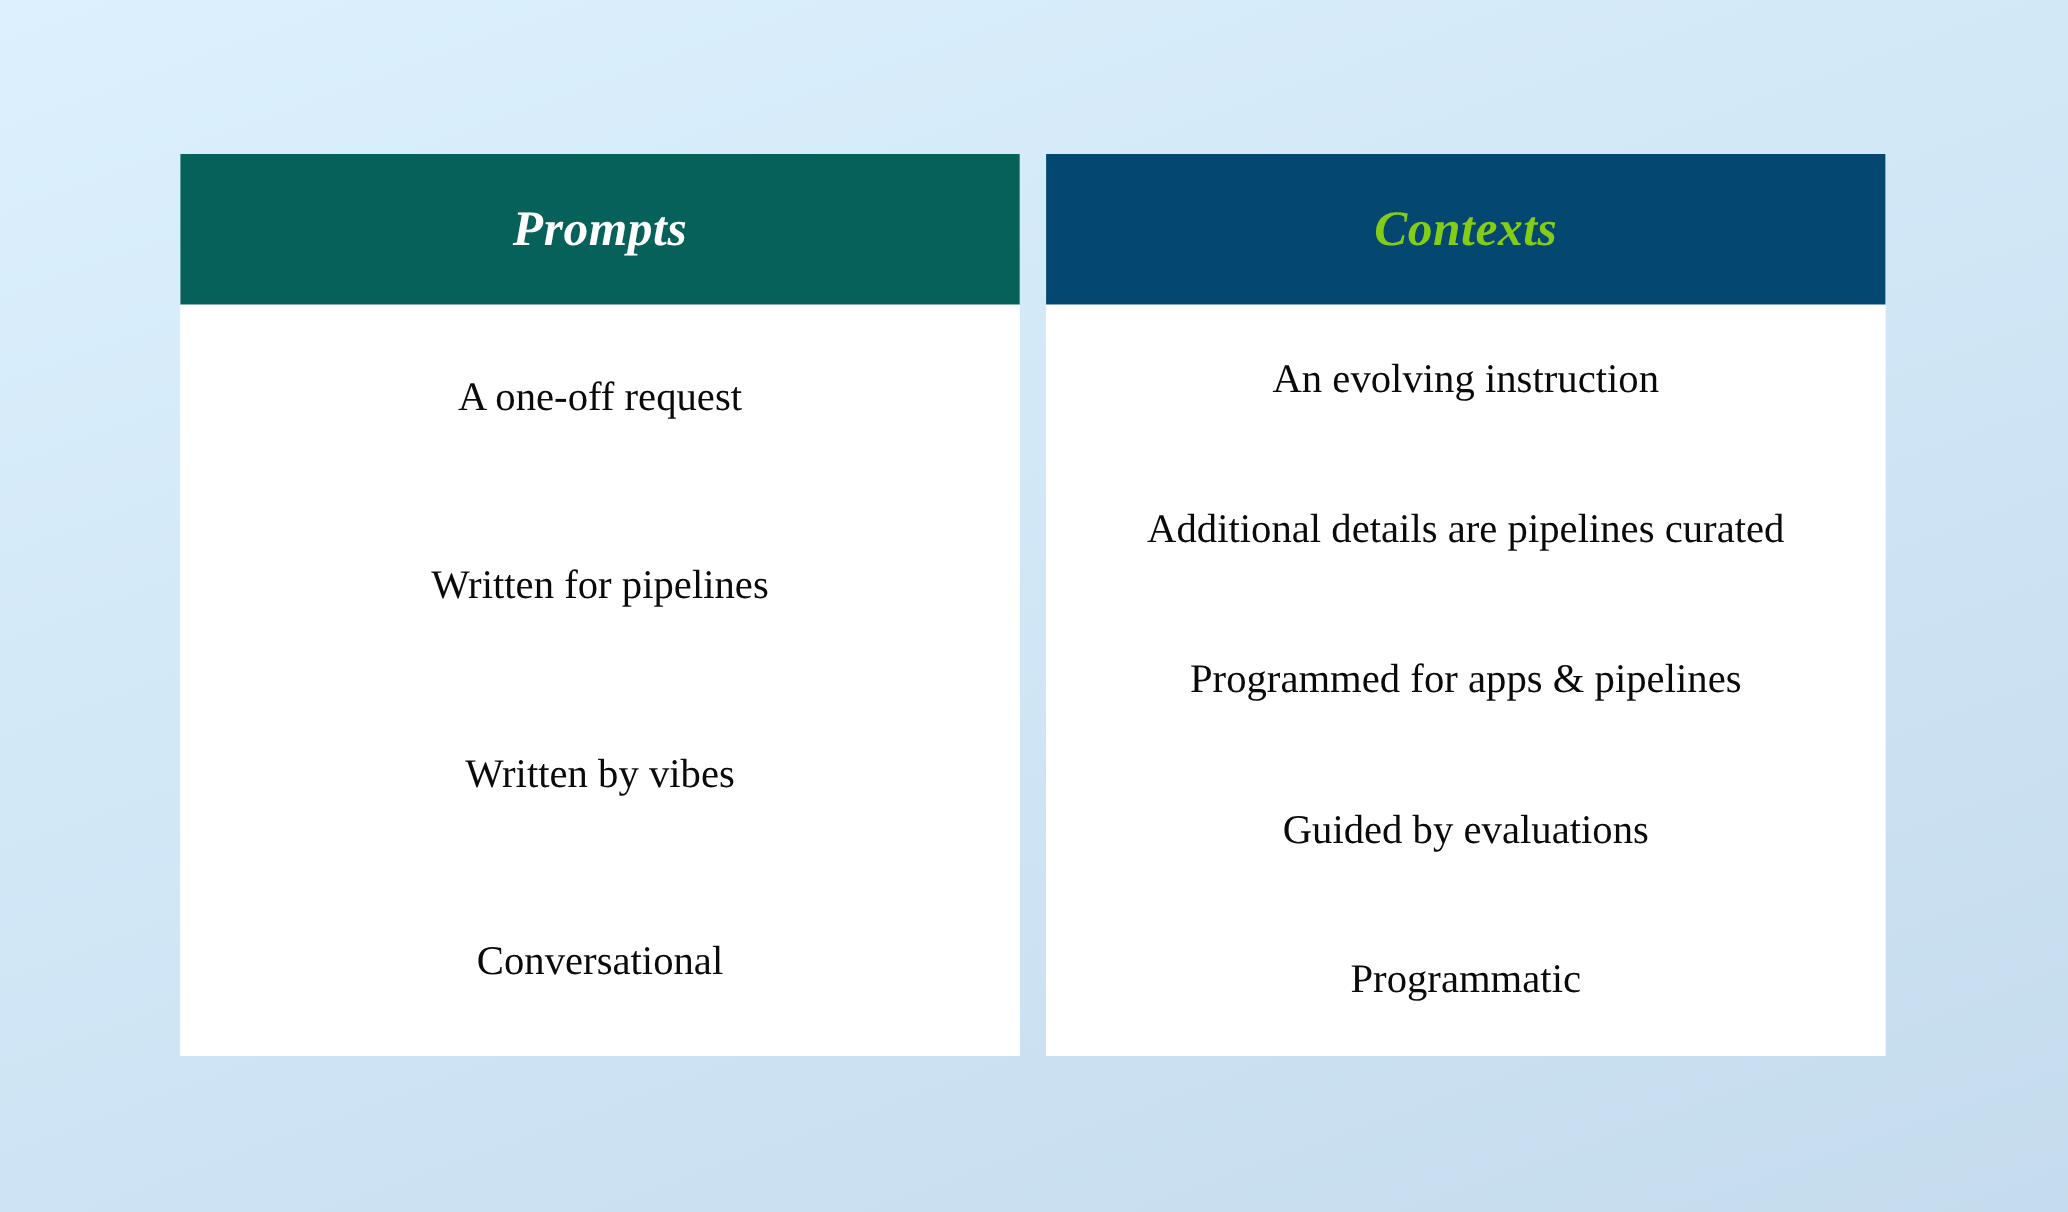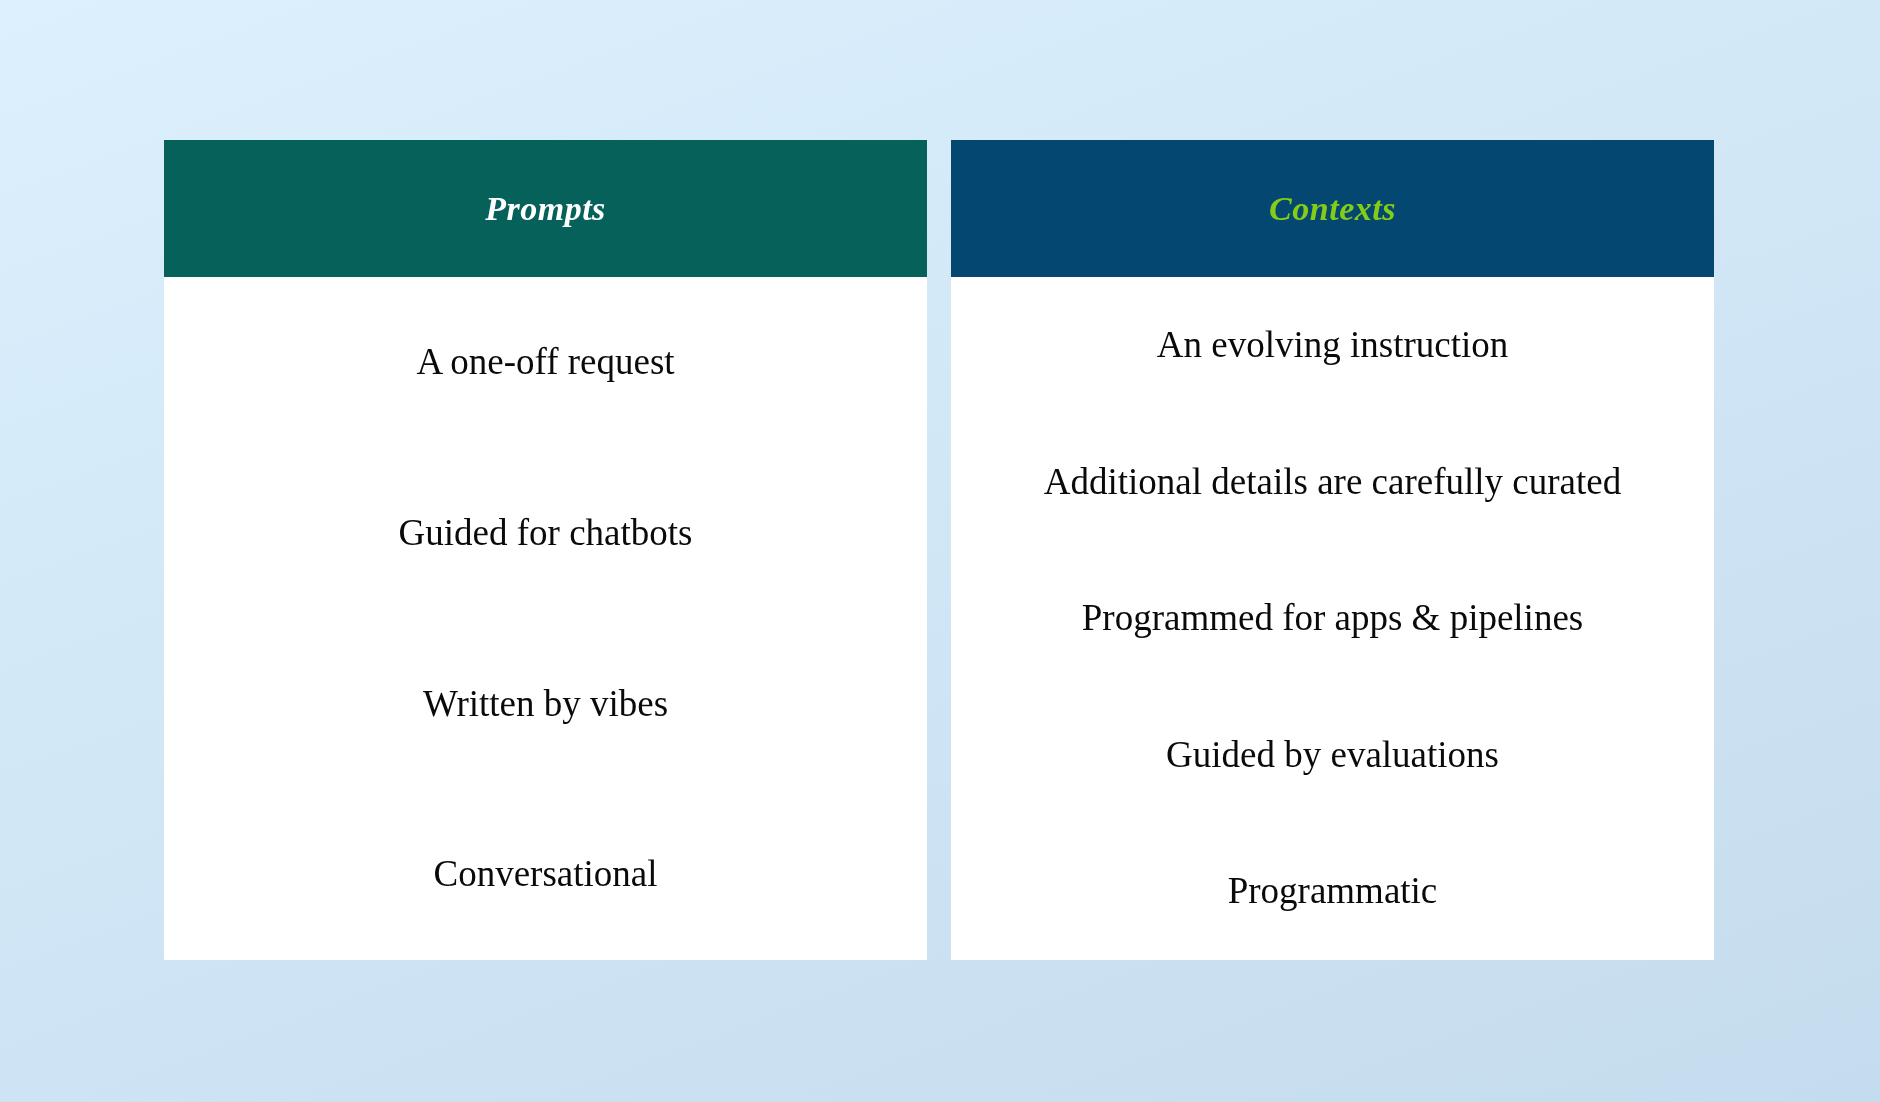--- a/index.html
+++ b/index.html
@@ -44,21 +44,21 @@
     flex: 0 0 137px;
     display: flex;
     align-items: center;
     justify-content: center;
   }
 
   .column-header-title {
     font-family: "Liberation Serif", "DejaVu Serif", serif;
     font-style: italic;
     font-weight: bold;
-    font-size: 34px;
+    font-size: 45px;
     letter-spacing: 0.5px;
     color: #ffffff;
     line-height: 1;
   }
 
   .column-body {
     flex: 1 1 auto;
     background: #ffffff;
     display: flex;
     flex-direction: column;
@@ -96,41 +96,41 @@
 
     <div class="compare-column">
       <div class="column-header accent-prompts" style="background: rgb(6, 97, 90);">
         <span class="column-header-title" style="color: rgb(255, 255, 255);">Prompts</span>
       </div>
       <div class="column-body">
         <div class="row-item">
           <span class="row-item-text">A one-off request</span>
         </div>
         <div class="row-item">
-          <span class="row-item-text">Guided for chatbots</span>
+          <span class="row-item-text">Written for pipelines</span>
         </div>
         <div class="row-item">
           <span class="row-item-text">Written by vibes</span>
         </div>
         <div class="row-item">
           <span class="row-item-text">Conversational</span>
         </div>
       </div>
     </div>
 
     <div class="compare-column">
       <div class="column-header accent-contexts" style="background: rgb(4, 72, 113);">
         <span class="column-header-title" style="color: #84cc16;">Contexts</span>
       </div>
       <div class="column-body">
         <div class="row-item">
           <span class="row-item-text">An evolving instruction</span>
         </div>
         <div class="row-item">
-          <span class="row-item-text">Additional details are carefully curated</span>
+          <span class="row-item-text">Additional details are pipelines curated</span>
         </div>
         <div class="row-item">
           <span class="row-item-text">Programmed for apps &amp; pipelines</span>
         </div>
         <div class="row-item">
           <span class="row-item-text">Guided by evaluations</span>
         </div>
         <div class="row-item">
           <span class="row-item-text">Programmatic</span>
         </div>

